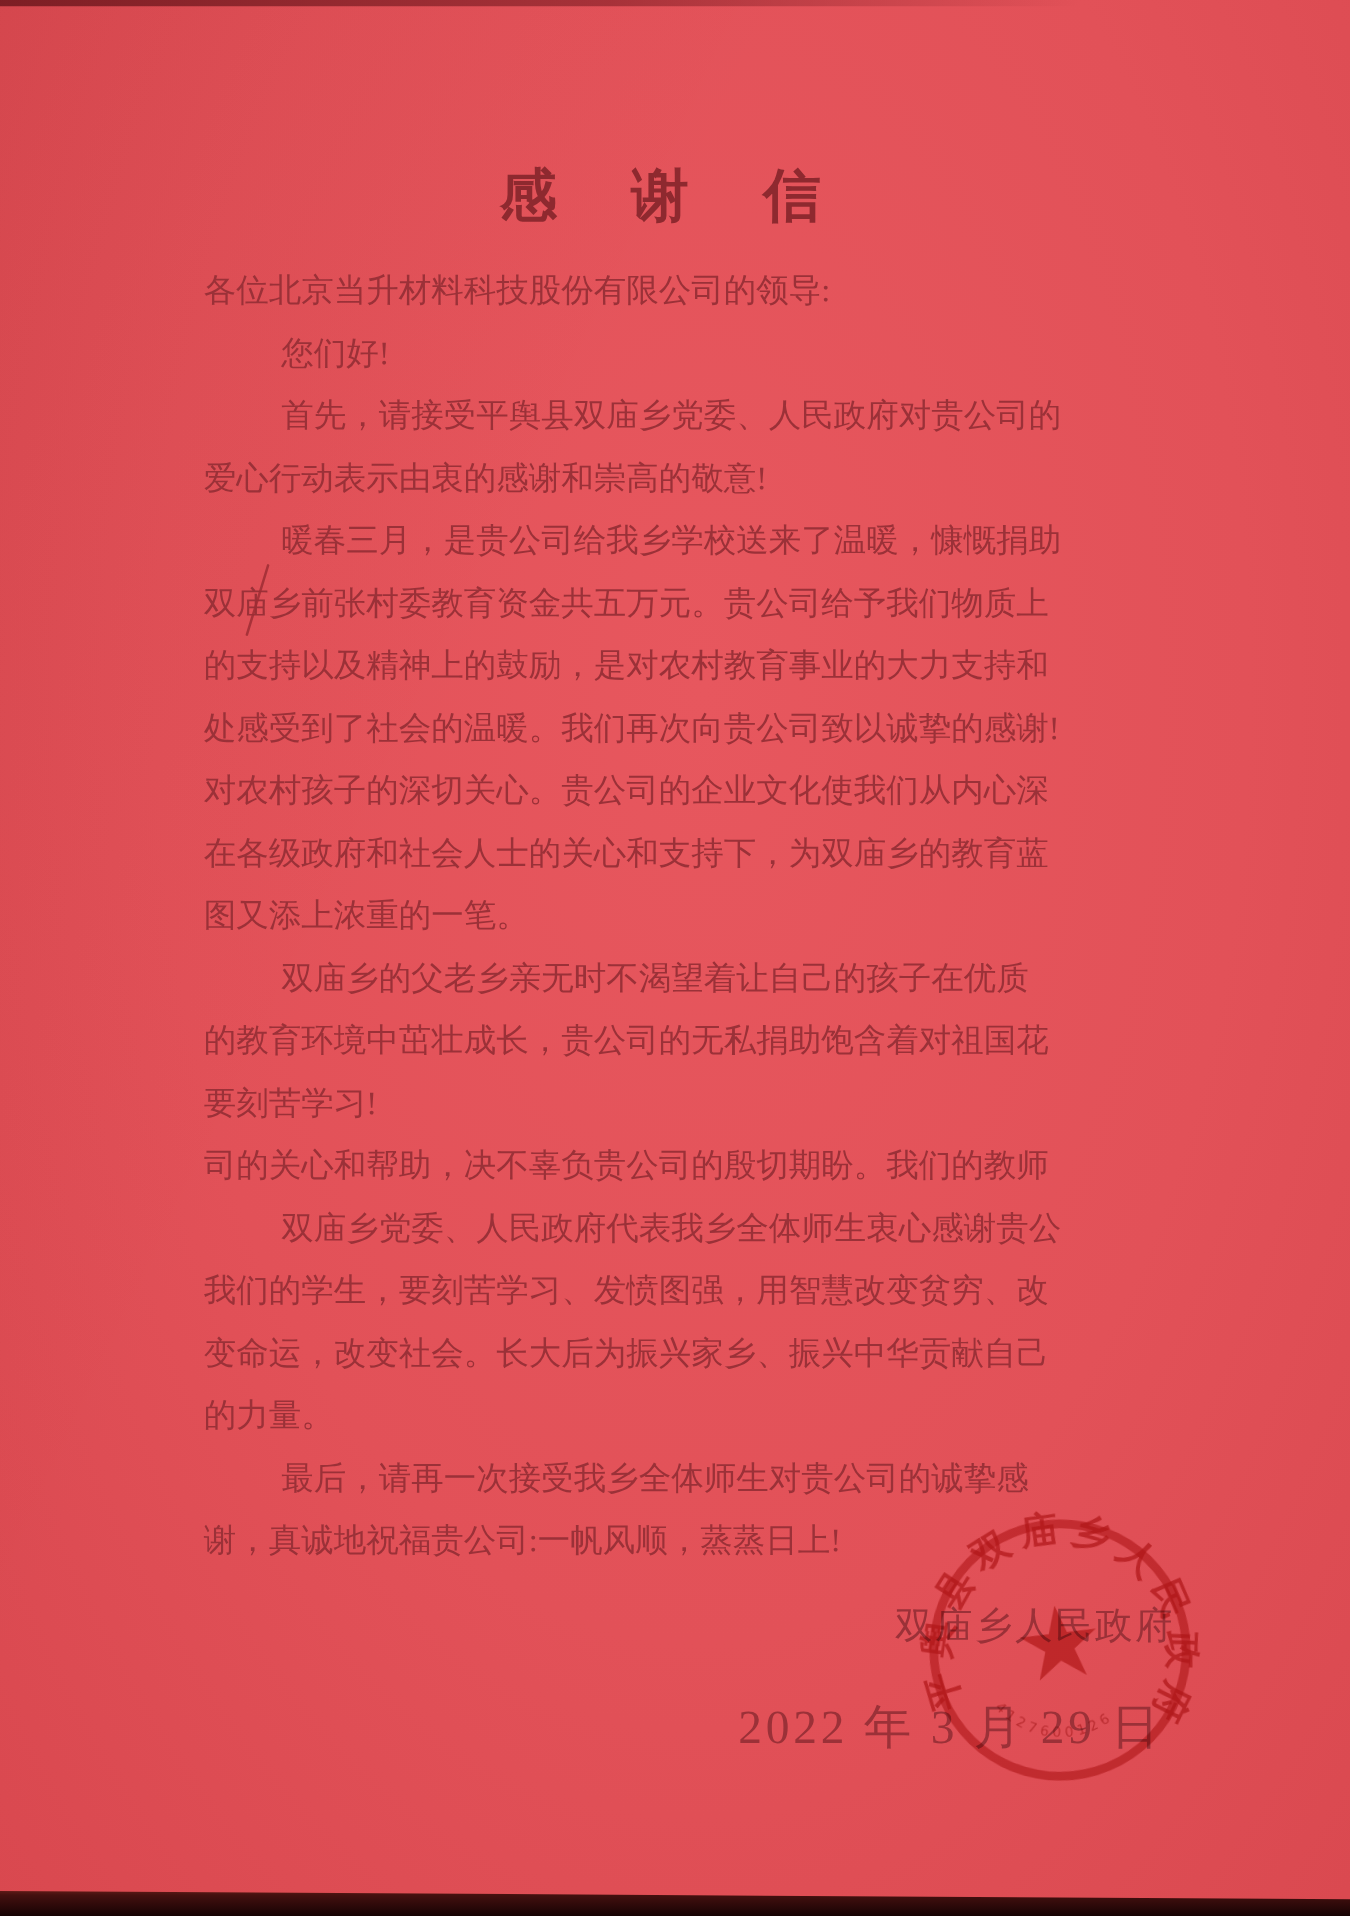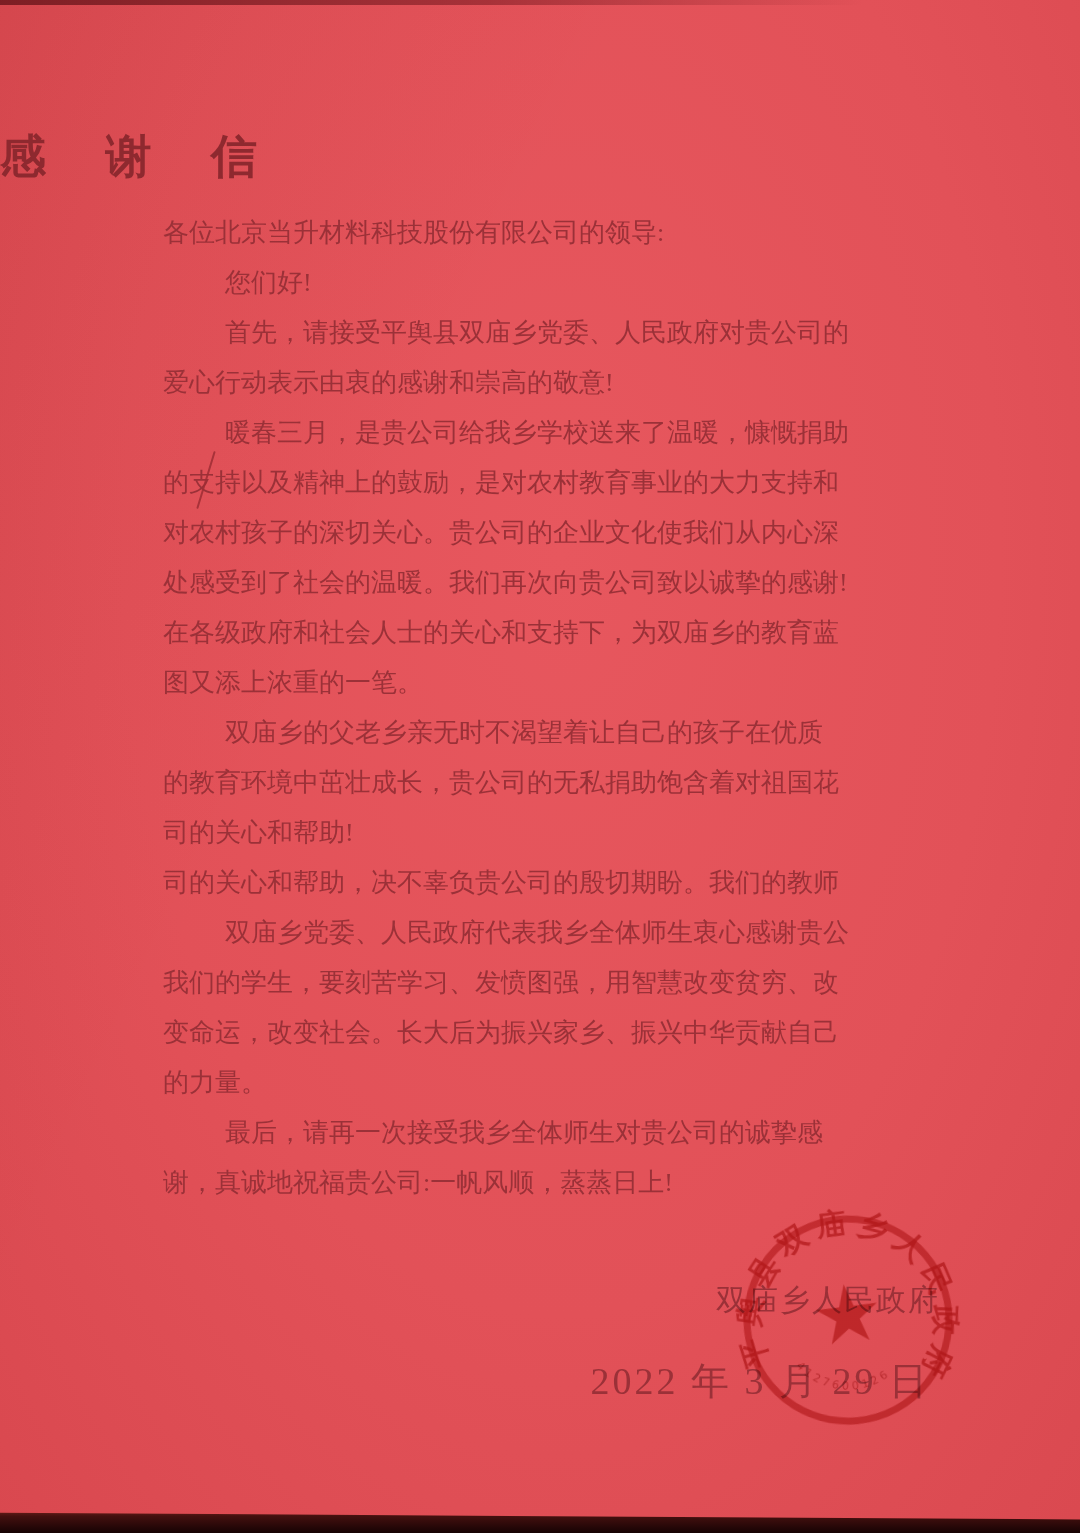--- a/index.html
+++ b/index.html
@@ -18,20 +18,21 @@
     background:linear-gradient(to right,#6e171d 0%,#9c2c33 45%,rgba(156,44,51,0) 80%);
     opacity:.85;
   }
   .bottom-edge{
     position:absolute;bottom:0;left:0;width:100%;height:26px;
     background:linear-gradient(to bottom,#8a2a22 0%,#44100f 35%,#150203 100%);
     clip-path:polygon(0 22%,100% 48%,100% 100%,0 100%);
   }
   .title{
     position:absolute;top:126px;left:0;width:100%;
+    text-align:center;
     font-size:46px;font-weight:bold;
     letter-spacing:24px;
     color:#8e292f;
   }
   .body-lines{
     position:absolute;top:208px;left:163px;width:790px;
     font-size:26px;line-height:50px;
     color:#9b3138;
     text-align:justify;
     text-justify:inter-character;
@@ -72,28 +73,29 @@
   <div class="top-edge"></div>
 
   <div class="title">感 谢 信</div>
 
   <div class="body-lines">
     <div class="line">各位北京当升材料科技股份有限公司的领导:</div>
     <div class="line indent">您们好!</div>
     <div class="line indent">首先，请接受平舆县双庙乡党委、人民政府对贵公司的</div>
     <div class="line">爱心行动表示由衷的感谢和崇高的敬意!</div>
     <div class="line indent">暖春三月，是贵公司给我乡学校送来了温暖，慷慨捐助</div>
+    <div class="line">双庙乡前张村委教育资金共五万元。贵公司给予我们物质上</div>
     <div class="line">的支持以及精神上的鼓励，是对农村教育事业的大力支持和</div>
+    <div class="line">处感受到了社会的温暖。我们再次向贵公司致以诚挚的感谢!</div>
     <div class="line">对农村孩子的深切关心。贵公司的企业文化使我们从内心深</div>
-    <div class="line">处感受到了社会的温暖。我们再次向贵公司致以诚挚的感谢!</div>
     <div class="line">在各级政府和社会人士的关心和支持下，为双庙乡的教育蓝</div>
     <div class="line">图又添上浓重的一笔。</div>
     <div class="line indent">双庙乡的父老乡亲无时不渴望着让自己的孩子在优质</div>
     <div class="line">的教育环境中茁壮成长，贵公司的无私捐助饱含着对祖国花</div>
-    <div class="line">司的关心和帮助!</div>
+    <div class="line">要刻苦学习!</div>
     <div class="line">司的关心和帮助，决不辜负贵公司的殷切期盼。我们的教师</div>
     <div class="line indent">双庙乡党委、人民政府代表我乡全体师生衷心感谢贵公</div>
     <div class="line">我们的学生，要刻苦学习、发愤图强，用智慧改变贫穷、改</div>
     <div class="line">变命运，改变社会。长大后为振兴家乡、振兴中华贡献自己</div>
     <div class="line">的力量。</div>
     <div class="line indent">最后，请再一次接受我乡全体师生对贵公司的诚挚感</div>
     <div class="line">谢，真诚地祝福贵公司:一帆风顺，蒸蒸日上!</div>
   </div>
 
   <div class="pen-stroke"></div>

